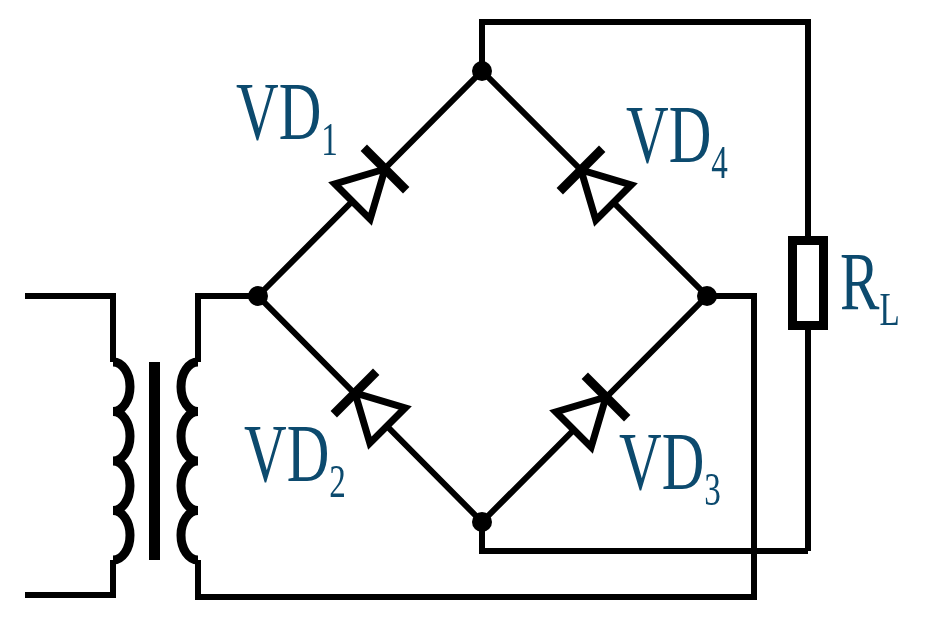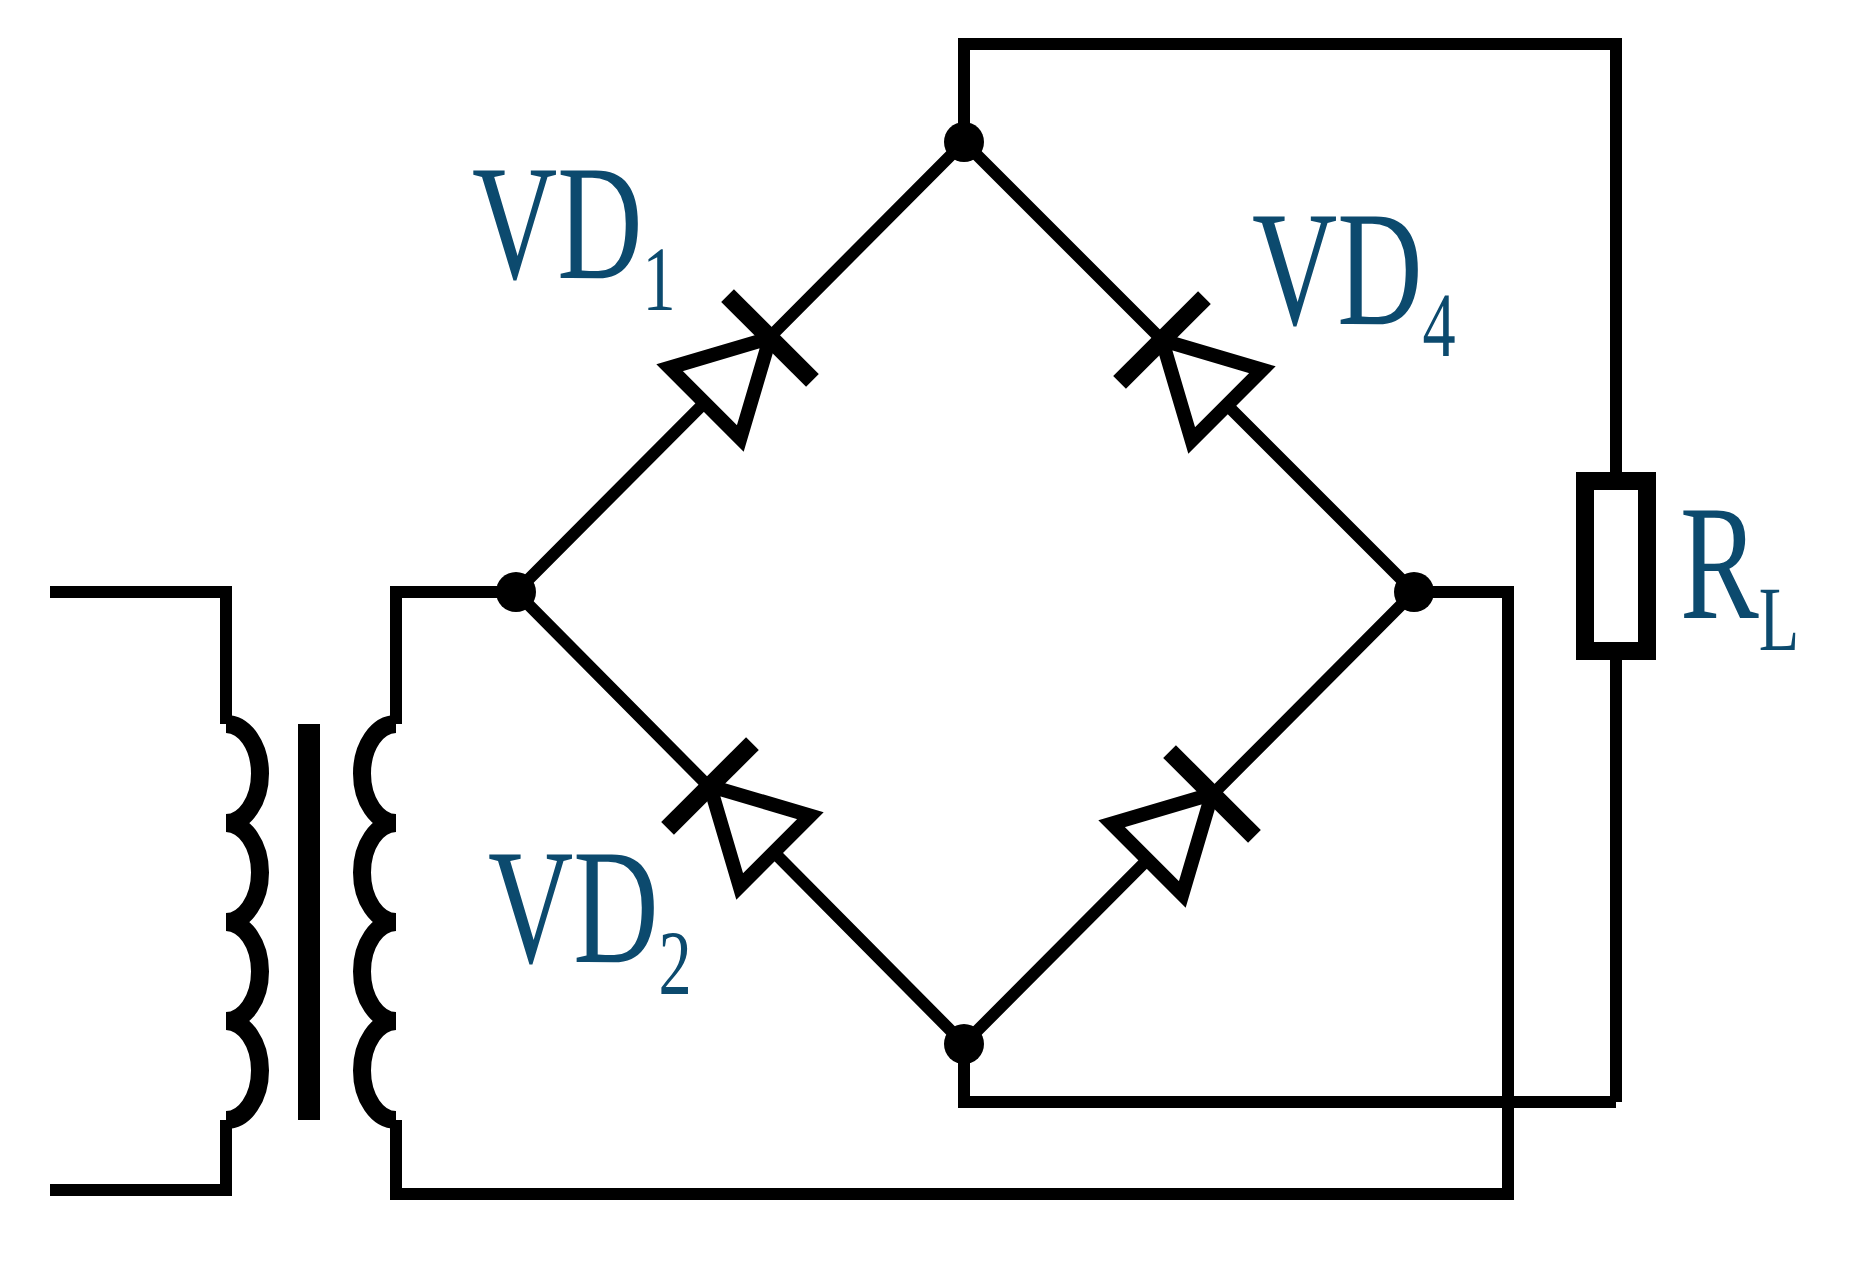--- a/index.html
+++ b/index.html
@@ -97,18 +97,21 @@
   </div>
 
   <div class="lbl" style="left:626px; top:79px;margin-top:15px;">
     <span class="lbl-inner"><span>VD</span><span class="sub">4</span></span>
   </div>
 
   <div class="lbl" style="left:244px; top:413px;text-align:right;">
     <span class="lbl-inner"><span>VD</span><span class="sub">2</span></span>
   </div>
 
+  <div class="lbl" style="left:619px; top:421px;">
+    <span class="lbl-inner"><span>VD</span><span class="sub">3</span></span>
+  </div>
 
   <div class="lbl" style="left:840px; top:241px;">
     <span class="lbl-inner"><span>R</span><span class="sub">L</span></span>
   </div>
 
 </div>
 
 </body></html>

